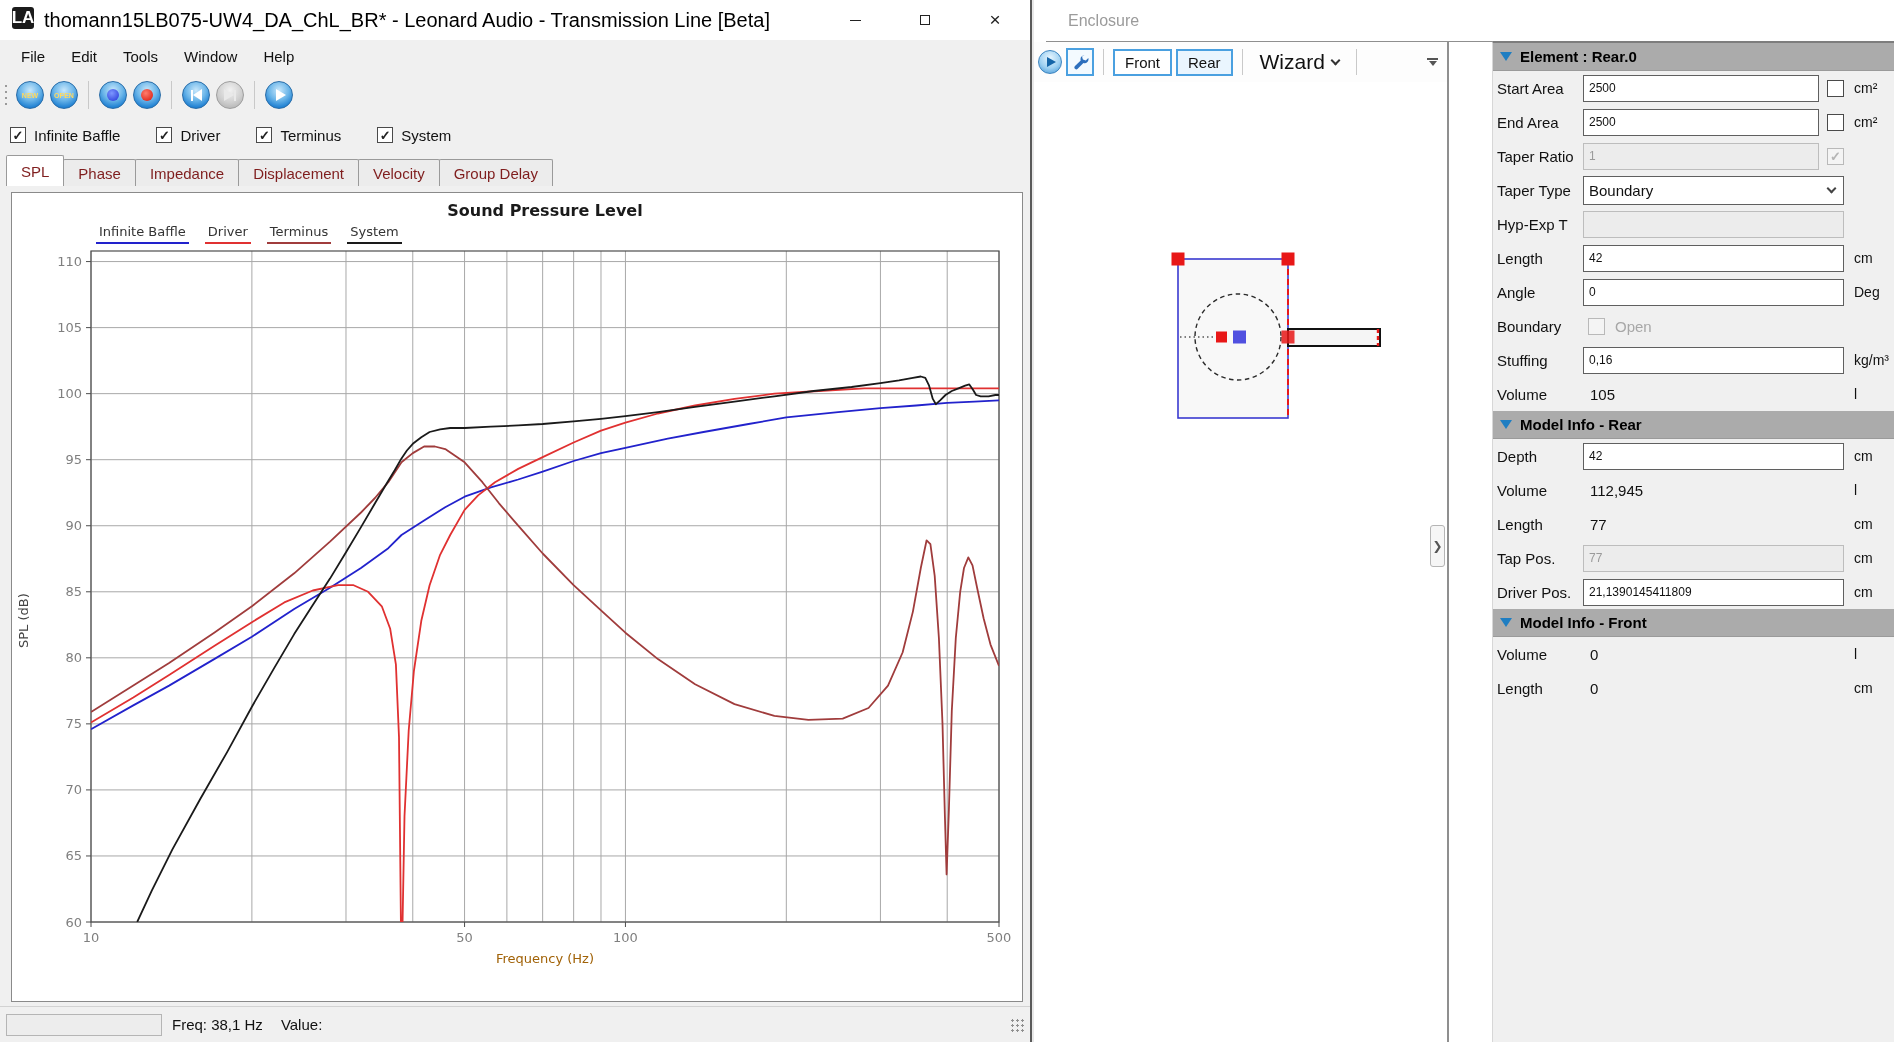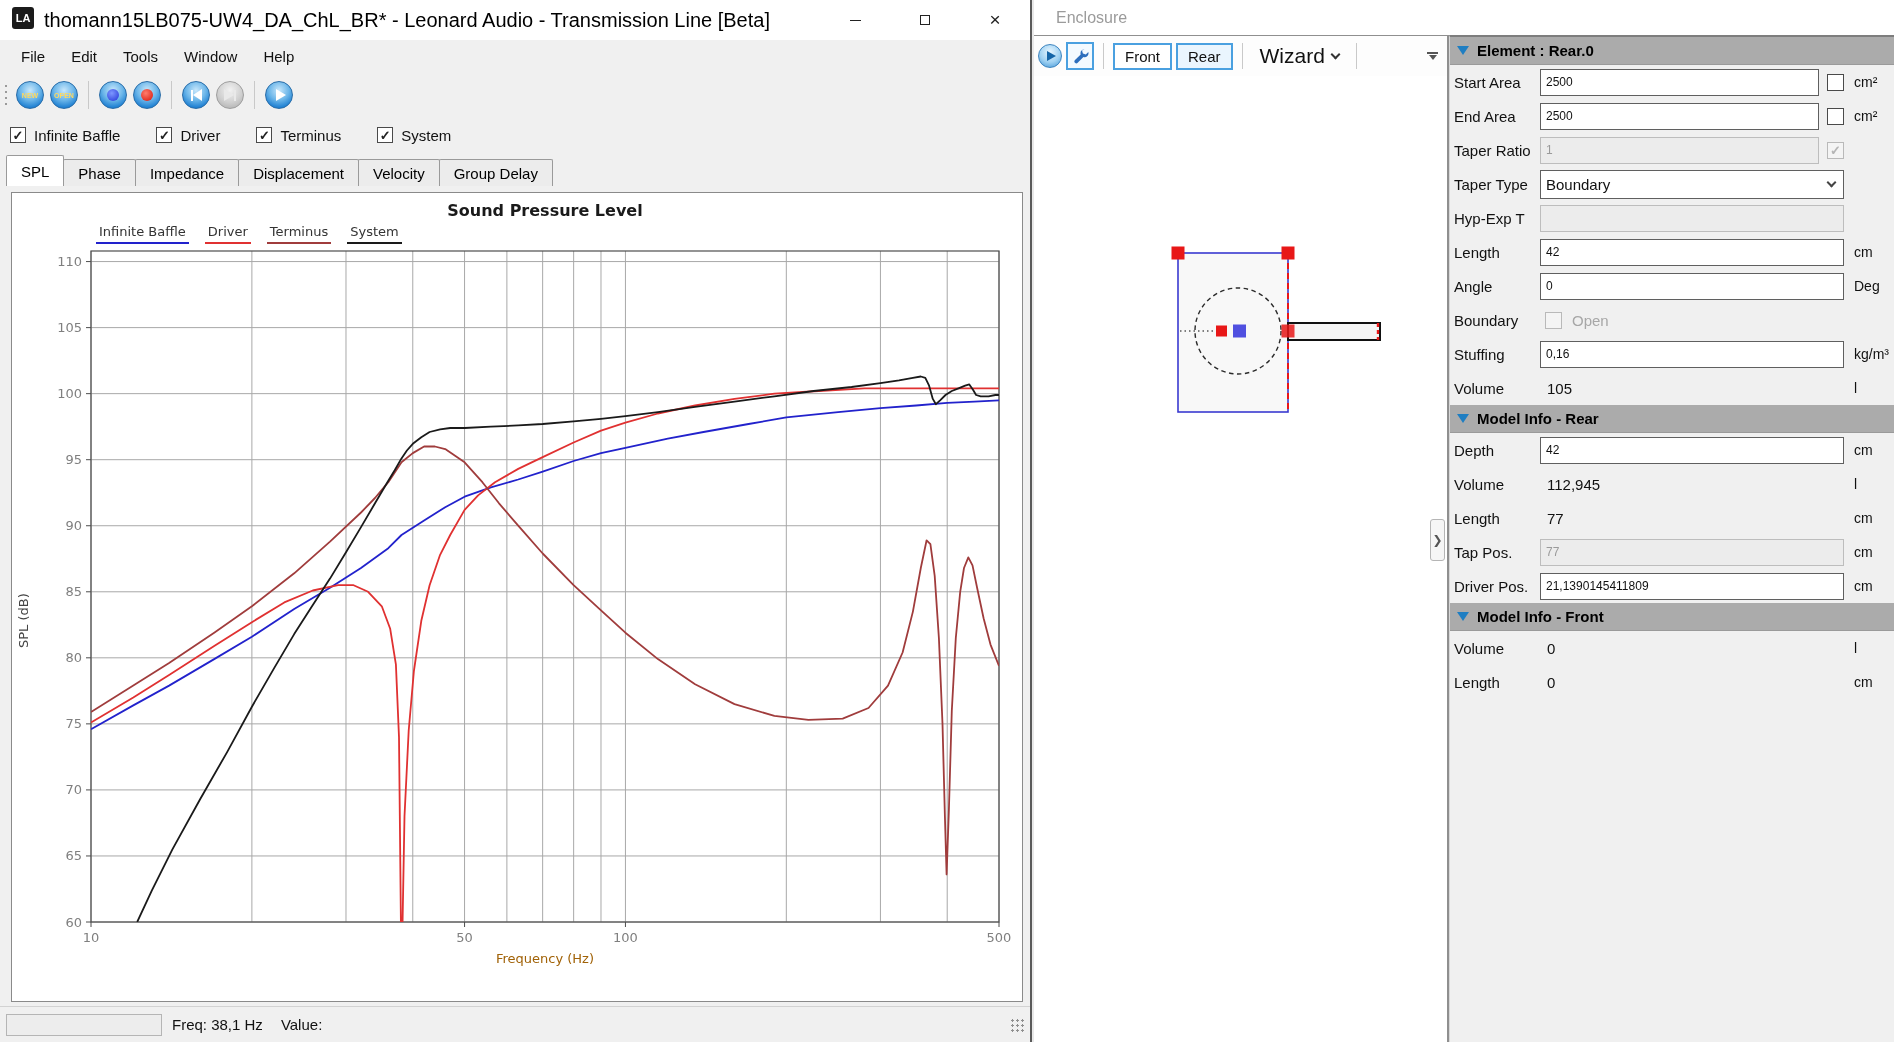--- a/index.html
+++ b/index.html
@@ -5,21 +5,21 @@
   * { margin:0; padding:0; box-sizing:border-box; }
   html,body { width:1894px; height:1042px; overflow:hidden; background:#e8e8e8;
               font-family:"Liberation Sans", sans-serif; }
   #root { position:relative; width:1894px; height:1042px; }
 
   
   #left-window { position:absolute; left:0; top:0; width:1032px; height:1042px;
                  background:#f0f0f0; border-right:2px solid #5a5a5a; display:flex; flex-direction:column; }
   .titlebar { height:40px; background:#ffffff; display:flex; align-items:center; flex:none; }
   .app-icon { width:22px; height:22px; margin:0 10px 4px 12px; background:#1b1b1b; border-radius:3px;
-              color:#fff; font-size:11px; font-weight:bold; display:flex; align-items:center; justify-content:center; }
+              color:#fff; font-size:17px; font-weight:bold; display:flex; align-items:center; justify-content:center; }
   .title-text { font-size:20px; color:#000000; white-space:nowrap; }
   .win-controls { margin-left:auto; display:flex; height:40px; }
   .win-btn { width:70px; height:40px; display:flex; align-items:center; justify-content:center; color:#222; font-size:15px; }
   .win-btn .min-glyph { width:11px; height:1px; background:#222; display:block; }
   .win-btn .max-glyph { width:10px; height:10px; border:1px solid #222; display:block; }
   .win-btn.close { font-size:19px; }
 
   .menubar { height:34px; background:#f0f0f0; display:flex; align-items:center; padding-left:8px; flex:none; }
   .menu-item { padding:0 13px; font-size:15px; color:#111; line-height:34px; }
 
@@ -41,21 +41,21 @@
   .sphere.disabled { background:radial-gradient(circle at 50% 32%, #f2f2f2 0%, #cfcfcf 55%, #a8a8a8 100%); border-color:#9e9e9e; }
   .sphere.disabled .tri-right { border-left-color:#e9e9e9; }
   .sphere.disabled .bar-v { background:#e9e9e9; }
 
   .series-row { height:38px; background:#f0f0f0; display:flex; align-items:center; padding-left:10px; gap:36px; flex:none; }
   .chk { display:flex; align-items:center; gap:8px; font-size:15px; color:#111; }
   .chk .box { width:16px; height:16px; border:1px solid #4a4a4a; background:#fff; display:flex;
               align-items:center; justify-content:center; font-size:13px; color:#222; font-weight:bold; }
 
   .tabs { height:32px; display:flex; align-items:flex-end; padding-left:6px; background:#f0f0f0; flex:none; }
-  .tab { padding:5px 14px 6px; font-size:15px; color:#000000; border:1px solid #9a9a9a; border-bottom:none;
+  .tab { padding:5px 14px 6px; font-size:15px; color:#7f1d1d; border:1px solid #9a9a9a; border-bottom:none;
          background:#ececec; margin-right:-1px; height:27px; border-radius:2px 2px 0 0; }
   .tab.active { background:#ffffff; height:31px; padding-top:7px; position:relative; z-index:2; }
 
   .chart-area { flex:1; background:#f0f0f0; position:relative; }
   .chart-box { position:absolute; left:11px; top:6px; width:1012px; height:810px; background:#fff;
                border:1px solid #8a8a8a; }
   .chart-title { position:absolute; left:79px; width:908px; top:8px; text-align:center;
                  font-family:"DejaVu Sans", sans-serif; font-size:16px; font-weight:bold; color:#1a1a1a; }
   .chart-legend { position:absolute; left:84px; top:31px; display:flex; gap:16px;
                   font-family:"DejaVu Sans", sans-serif; font-size:13px; color:#333; }
@@ -69,22 +69,22 @@
                align-items:center; padding:0 6px; flex:none; font-size:15px; color:#111; }
   .status-box { width:156px; height:22px; background:#ededed; border:1px solid #b5b5b5; margin-right:10px; flex:none; }
   .status-text { display:flex; gap:14px; white-space:nowrap; }
   .resize-grip { margin-left:auto; width:14px; height:14px;
                  background-image:radial-gradient(circle, #8f8f8f 1.2px, transparent 1.3px);
                  background-size:5px 5px; }
 
   
   #right-window { position:absolute; left:1034px; top:0; width:860px; height:1042px; background:#fff;
                   display:flex; flex-direction:column; }
-  .r-titlebar { height:36px; background:#fff; display:flex; align-items:center; padding-left:22px; flex:none;
-                border-bottom:1px solid #8f8f8f; }
+  .r-titlebar { height:42px; background:#fff; display:flex; align-items:center; padding-left:22px; flex:none;
+                border-bottom:1px solid #8f8f8f;margin-left:12px; }
   .r-title { font-size:16px; color:#9b9b9b; }
   .r-body { flex:1; display:flex; min-height:0; }
   .canvas-col { width:415px; flex:none; display:flex; flex-direction:column; border-right:2px solid #8f8f8f; position:relative; }
   .r-toolbar { height:40px; display:flex; align-items:center; padding-left:4px; gap:4px; background:#fdfdfd; flex:none; }
   .r-sep { width:1px; height:26px; background:#c9c9c9; margin:0 5px; }
   .r-play { width:24px; height:24px; border-radius:50%; flex:none;
             background:radial-gradient(circle at 50% 32%, #e8f6ff 0%, #9fd1f2 55%, #3e93d4 100%);
             border:1px solid #3e85c0; display:flex; align-items:center; justify-content:center; }
   .r-play .tri { width:0; height:0; border-left:9px solid #1565a8; border-top:5px solid transparent; border-bottom:5px solid transparent; margin-left:2px; }
   .tool-toggle { width:28px; height:28px; border:2px solid #4aa0e0; background:#f3faff; display:flex;
@@ -97,21 +97,21 @@
   .overflow-btn { margin-left:auto; margin-right:8px; width:13px; display:flex; flex-direction:column; align-items:center; gap:1px; }
   .overflow-btn .line { width:11px; height:2px; background:#555; }
   .overflow-btn .tri { width:0; height:0; border-top:5px solid #555; border-left:4px solid transparent; border-right:4px solid transparent; }
 
   .canvas { flex:1; position:relative; background:#fff; }
   .collapse-btn { position:absolute; right:2px; top:443px; width:15px; height:42px; border:1px solid #b5b5b5;
                   border-radius:3px; background:#f6f6f6; color:#555; font-size:12px; display:flex;
                   align-items:center; justify-content:center; }
 
   .panel-col { flex:1; background:#f0f0f0; border-left:1px solid #d7d7d7; display:flex; flex-direction:column;
-               font-size:15px; border-top:2px solid #7d7d7d; margin-top:-1px; }
+               font-size:15px; border-top:2px solid #7d7d7d; margin-top:-1px;margin-left:43px; }
   .sec-header { height:28px; background:#ababab; display:flex; align-items:center; padding-left:7px; gap:8px;
                 font-weight:bold; color:#000; border-bottom:1px solid #9a9a9a; }
   .sec-tri { width:0; height:0; border-top:9px solid #1f7ec2; border-left:6px solid transparent; border-right:6px solid transparent; }
   .p-row { height:34px; display:flex; align-items:center; padding:0 6px 0 4px; }
   .p-label { width:86px; flex:none; color:#111; }
   .p-mid { flex:1; display:flex; align-items:center; min-width:0; }
   .p-input { flex:1; height:27px; border:1px solid #5f5f5f; background:#fff; font-size:12px;
              font-family:"Liberation Sans", sans-serif; padding:0 5px; color:#111; min-width:0; }
   .p-input:disabled, .p-input.disabled { background:#ececec; border-color:#bdbdbd; color:#9a9a9a; }
   .p-combo { flex:1; height:29px; border:1px solid #5f5f5f; background:#fff; display:flex; align-items:center;

